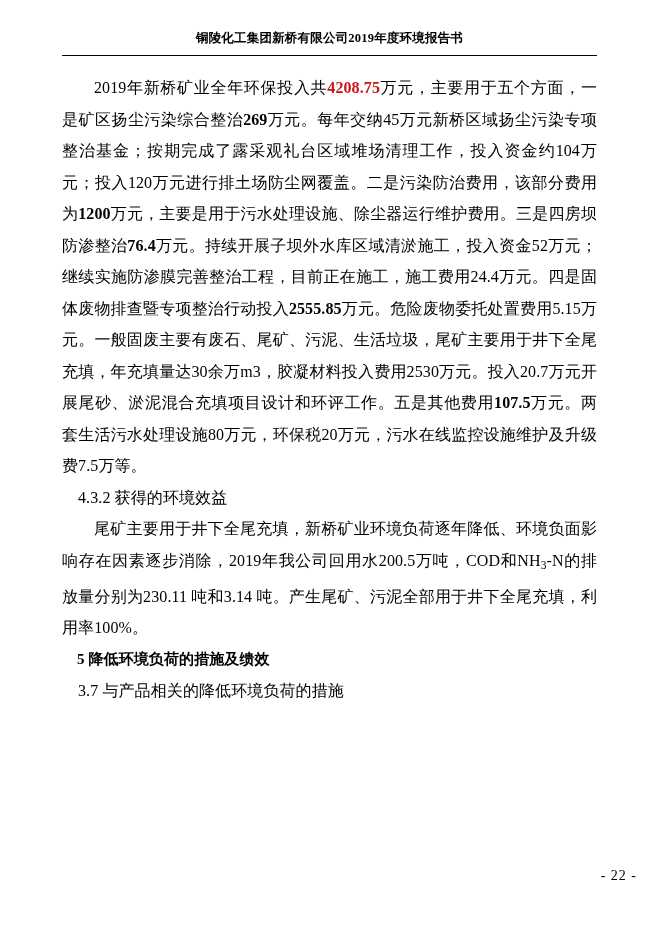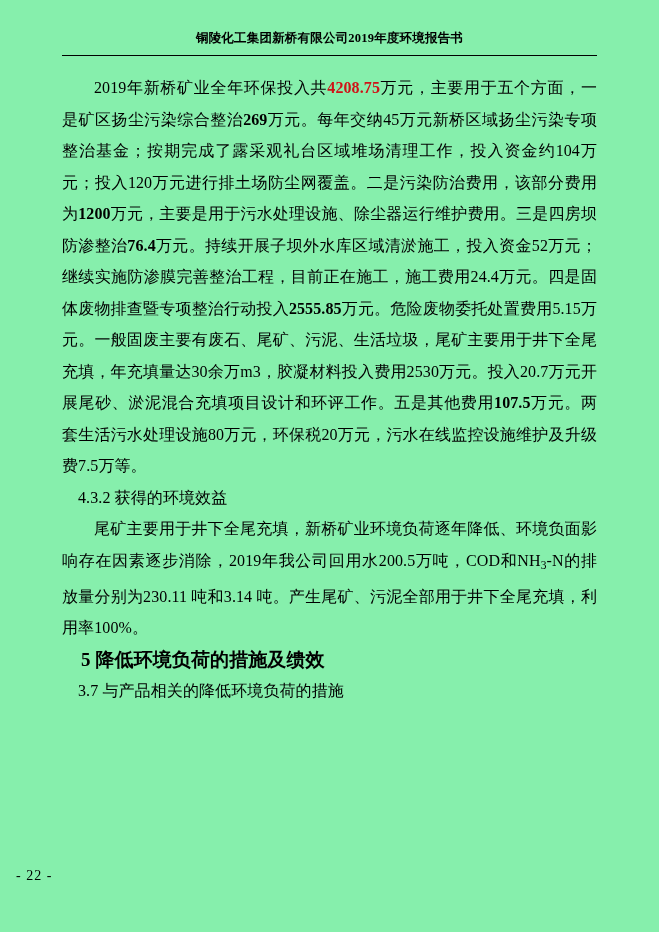--- a/index.html
+++ b/index.html
@@ -4,21 +4,21 @@
 <style>
   html, body {
     margin: 0;
     padding: 0;
     background: #7a7a7a;
   }
   .page {
     position: relative;
     width: 659px;
     height: 932px;
-    background: #86efac;
+    background: #ffffff;
     box-sizing: border-box;
     overflow: hidden;
     font-family: "Liberation Serif", "DejaVu Serif", serif;
     color: #000000;
   }
   .header {
     position: absolute;
     top: 30px;
     left: 0;
     width: 659px;
@@ -56,36 +56,36 @@
   }
   .red {
     color: #d01217;
     font-weight: bold;
   }
   .bold {
     font-weight: bold;
   }
   .section-head {
     font-weight: bold;
-    font-size: 19px;
+    font-size: 15px;
     text-indent: 1em;
   }
   .sub-head {
     text-indent: 1em;
   }
   sub {
     font-size: 0.72em;
     vertical-align: -0.22em;
   }
   .footer {
     position: absolute;
     bottom: 48px;
-    left: 16px;
+    left: 0;
     width: 637px;
-    text-align: left;
+    text-align: right;
     font-size: 14px;
     letter-spacing: 1px;
   }
 </style>
 </head>
 <body>
 
 <div class="page">
 
   <div class="header">铜陵化工集团新桥有限公司2019年度环境报告书</div>

